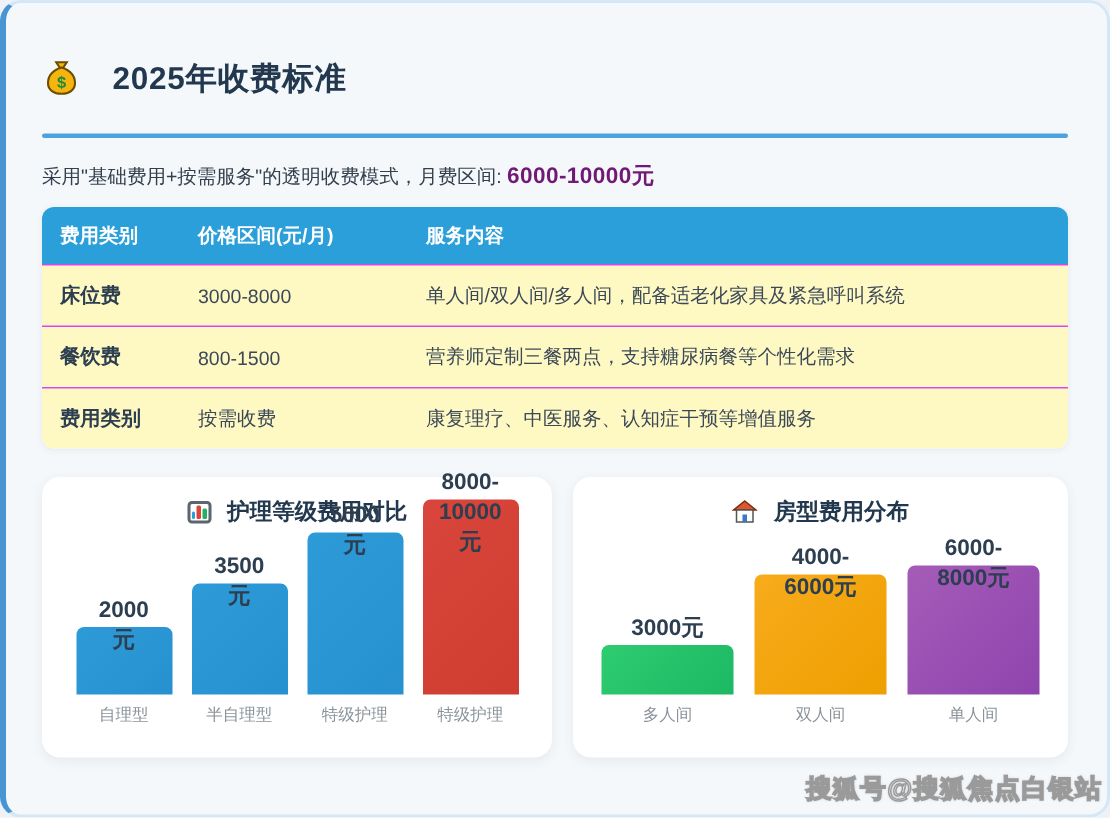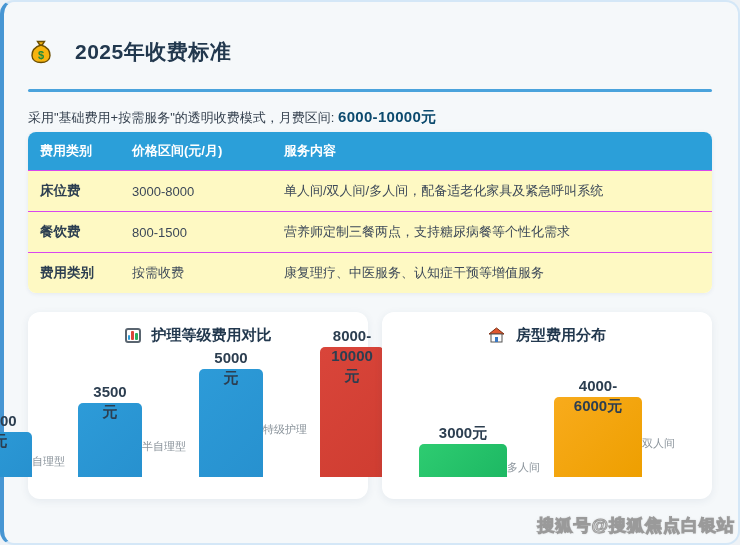--- a/index.html
+++ b/index.html
@@ -19,21 +19,21 @@
   }
   
   .title-row{display:flex;align-items:center;gap:9px;margin-top:4px;}
   .money-icon{width:26px;height:26px;flex:0 0 auto;}
   h1.title{margin:12px;font-size:21px;font-weight:bold;color:#22384e;letter-spacing:.5px;}
   .divider{height:3px;background:#4aa3dc;border-radius:2px;margin-top:11px;}
   .subtitle{margin-top:16px;font-size:13px;color:#333f4d;}
   .subtitle .hl{font-weight:bold;font-size:15px;letter-spacing:.3px;}
   
   table.fee{
-    width:100%;margin-top:5px;border-collapse:separate;border-spacing:0;
+    width:100%;margin-top:11px;border-collapse:separate;border-spacing:0;
     background:#fff;border-radius:8px;overflow:hidden;
     box-shadow:0 1px 4px rgba(40,70,100,.08);
     table-layout:fixed;
   }
   table.fee th{
     background:#2b9fd9;color:#fff;font-size:13px;font-weight:bold;
     text-align:left;padding:10px 12px;height:15px;
   }
   table.fee td{
     padding:11px 12px;font-size:13px;color:#3c4858;background:#fef9c3;
@@ -47,28 +47,28 @@
     background:#fff;border-radius:12px;box-shadow:0 2px 8px rgba(40,70,100,.08);
     height:187px;box-sizing:border-box;padding-top:12px;position:relative;
   }
   .card.left{width:340px;}
   .card.right{width:330px;}
   .card-title{
     display:flex;align-items:center;justify-content:center;gap:11px;
     font-size:15px;font-weight:bold;color:#22384e;height:22px;
   }
   .cols{display:flex;justify-content:center;align-items:flex-end;height:131px;}
-  .col{display:flex;flex-direction:row;align-items:center;}
+  .col{display:flex;flex-direction:column;align-items:center;}
   .bar{position:relative;border-radius:5px 5px 0 0;}
   .bar .val{
     position:absolute;top:-21px;left:50%;transform:translateX(-50%);
     font-size:15px;font-weight:bold;color:#2c3e50;line-height:20px;
     white-space:pre-line;text-align:center;width:max-content;
   }
-  .cat{font-size:11px;color:#8a939b;margin-top:12px;height:14px;white-space:nowrap;}
+  .cat{font-size:11px;color:#8a939b;margin-top:6px;height:14px;white-space:nowrap;}
   
   .chart-ic{width:16px;height:15px;border:2px solid #5a6570;border-radius:3px;
     display:inline-flex;align-items:flex-end;justify-content:center;gap:1px;
     padding:1px 1px;box-sizing:border-box;background:#fff;flex:0 0 auto;}
   .chart-ic i{display:block;width:3px;border-radius:1px;}
   .chart-ic .b1{height:5px;background:#2d9bd8;}
   .chart-ic .b2{height:9px;background:#d9453a;}
   .chart-ic .b3{height:7px;background:#27ae60;}
   .house-ic{width:17px;height:16px;flex:0 0 auto;}
   
@@ -90,21 +90,21 @@
       <path d="M9.5 2.5 h7 l-2.6 4 h-1.8 z" fill="#f6b40e" stroke="#6b4e00" stroke-width="1.4"></path>
       <path d="M13 6 C6.5 8 4 12 4 16.5 C4 21 8 23.5 13 23.5 C18 23.5 22 21 22 16.5 C22 12 19.5 8 13 6 Z" fill="#f6b40e" stroke="#6b4e00" stroke-width="1.4"></path>
       <text x="13" y="19.5" text-anchor="middle" font-size="11" font-weight="bold" fill="#1e8a3c">$</text>
     </svg>
     <h1 class="title">2025年收费标准</h1>
   </div>
 
   <div class="divider"></div>
 
   <div class="subtitle">
-    <span>采用"基础费用+按需服务"的透明收费模式，月费区间: </span><span class="hl" id="hl" style="color: #0c4a6e;">6000-10000元</span>
+    <span>采用"基础费用+按需服务"的透明收费模式，月费区间: </span><span class="hl" id="hl" style="color: #701a75;">6000-10000元</span>
   </div>
 
   <table class="fee">
     <colgroup>
         <col class="w1">
         <col class="w2">
         <col>
       </colgroup>
     <thead>
       <tr>
@@ -191,19 +191,26 @@
             </div>
             <div class="cat">多人间</div>
           </div>
           <div class="col">
             <div class="bar" style="width: 88px; height: 80px; background: linear-gradient(135deg, rgb(248, 171, 28), rgb(238, 159, 0));">
               <div class="val">4000-
 6000元</div>
             </div>
             <div class="cat">双人间</div>
           </div>
+          <div class="col">
+            <div class="bar" style="width: 88px; height: 86px; background: linear-gradient(135deg, rgb(165, 92, 184), rgb(142, 68, 173));">
+              <div class="val">6000-
+8000元</div>
+            </div>
+            <div class="cat">单人间</div>
+          </div>
         </div>
     </div>
   </div>
 
 </div>
 
 <div class="watermark">搜狐号@搜狐焦点白银站</div>
 
 </body></html>

